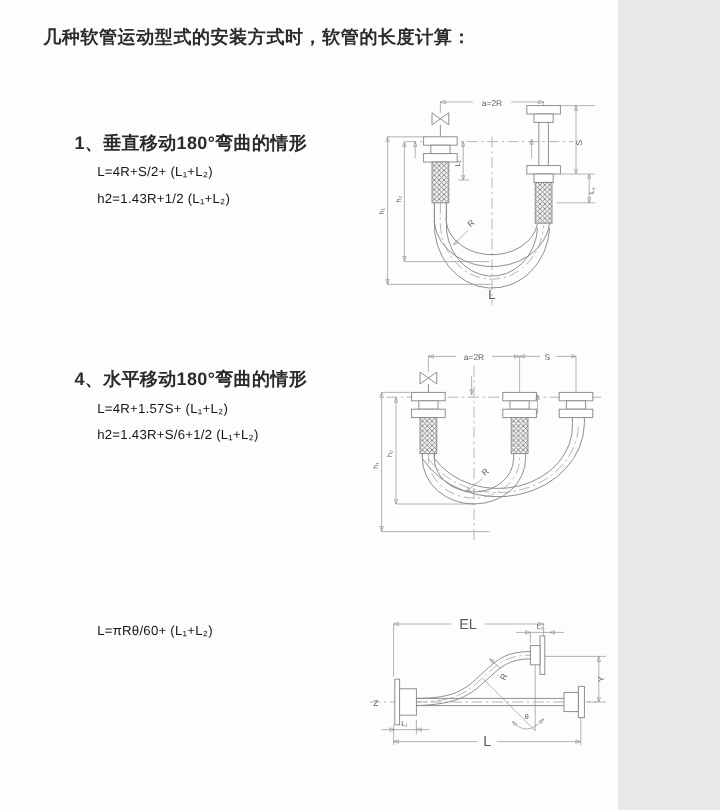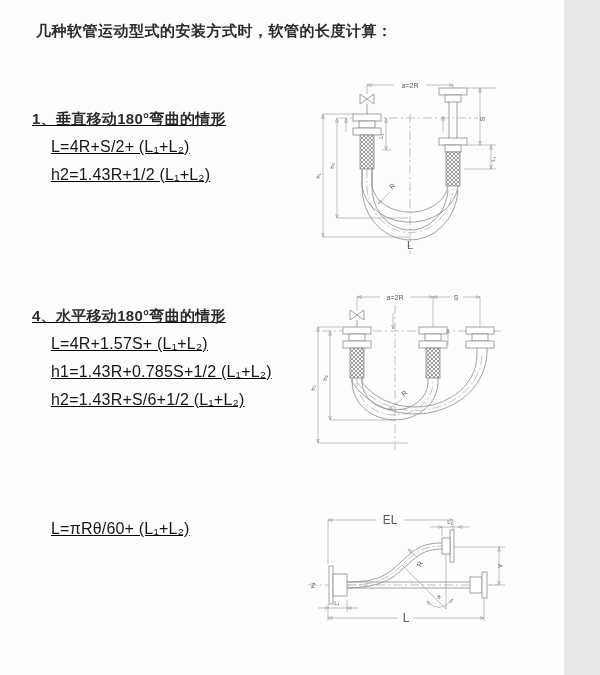--- a/index.html
+++ b/index.html
@@ -1,26 +1,26 @@
 <!DOCTYPE html>
 <html><head>
 <meta charset="utf-8">
 <style>
   html,body{margin:0;padding:0;background:#e8e8e8;}
   .page{
-    position:relative;width:564px;height:675px;background:#fdfdfd;overflow:hidden;
+    position:relative;width:515px;height:675px;background:#fdfdfd;overflow:hidden;
     font-family:"Liberation Sans","DejaVu Sans",sans-serif;
   }
   .doc-title{
     position:absolute;left:36px;top:22px;font-size:15px;font-weight:bold;
     color:#2b2b2b;letter-spacing:0.5px;white-space:nowrap;
   }
-  .section{position:absolute;left:32px;text-decoration:underline;}
+  .section{position:absolute;left:62px;}
   .sec-heading{font-size:15px;font-weight:bold;color:#2b2b2b;margin:0 0 9px 0;white-space:nowrap;letter-spacing:0.3px;}
-  .formula{font-size:16px;color:#161616;margin:0 0 10px 0;padding-left:19px;white-space:nowrap;letter-spacing:0.2px;}
+  .formula{font-size:11px;color:#161616;margin:0 0 10px 0;padding-left:19px;white-space:nowrap;letter-spacing:0.2px;}
   .dwg{position:absolute;}
   .dwg line,.dwg path{stroke:#8a8a8a;stroke-width:0.8;fill:none;}
   .dwg .thin{stroke:#979797;stroke-width:0.6;}
   .dwg .cl{stroke:#9b9b9b;stroke-width:0.6;stroke-dasharray:9 3 2 3;}
   .dwg rect.fit{stroke:#8a8a8a;stroke-width:0.8;fill:#ffffff;}
   .dwg rect.hose{stroke:#8a8a8a;stroke-width:0.8;}
   .dwg rect.mask{fill:#fdfdfd;stroke:none;}
   .dwg text{fill:#5a5a5a;font-family:"Liberation Sans","DejaVu Sans",sans-serif;}
   .t7{font-size:7px;} .t6{font-size:6px;} .t11{font-size:11px;fill:#4a4a4a;} .t12{font-size:12px;fill:#4a4a4a;}
 </style>
@@ -33,21 +33,20 @@
 
   <div class="section" style="top:110px">
     <p class="sec-heading">1、垂直移动180°弯曲的情形</p>
     <p class="formula">L=4R+S/2+ (L₁+L₂)</p>
     <p class="formula">h2=1.43R+1/2 (L₁+L₂)</p>
   </div>
 
   <div class="section" style="top:307px">
     <p class="sec-heading">4、水平移动180°弯曲的情形</p>
     <p class="formula">L=4R+1.57S+ (L₁+L₂)</p>
-    <p class="formula">h1=1.43R+0.785S+1/2 (L₁+L₂)</p>
     <p class="formula">h2=1.43R+S/6+1/2 (L₁+L₂)</p>
   </div>
 
   <div class="section" style="top:520px">
     <p class="formula">L=πRθ/60+ (L₁+L₂)</p>
   </div>
 
   <svg class="dwg" style="left:310px;top:66px" width="288" height="200" viewBox="0 0 288 200">
     <defs>
       <marker id="aA" viewBox="0 0 8 6" markerWidth="8" markerHeight="6" refX="7.5" refY="3" orient="auto-start-reverse">

